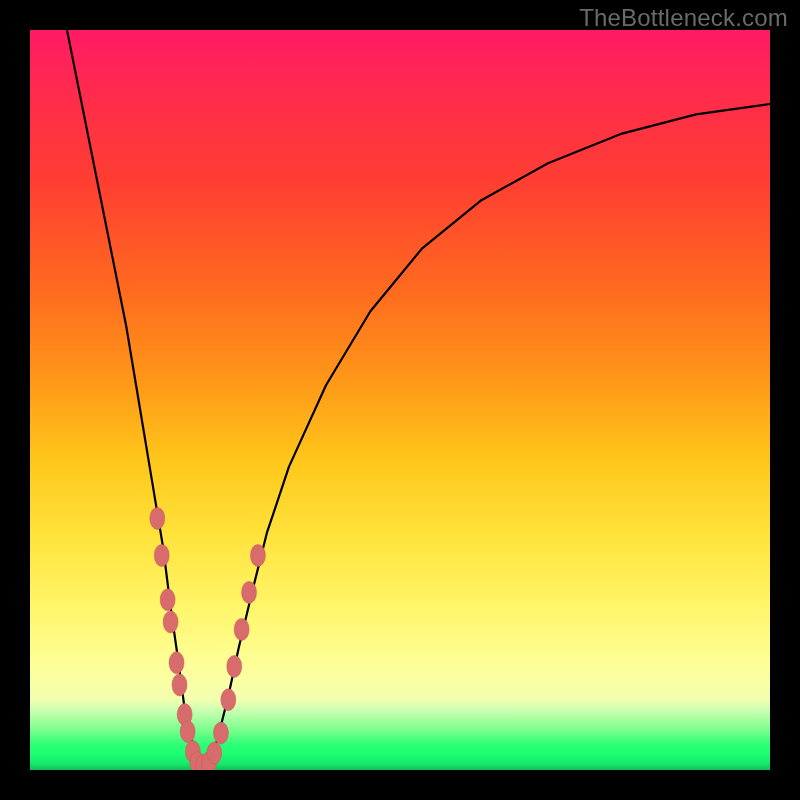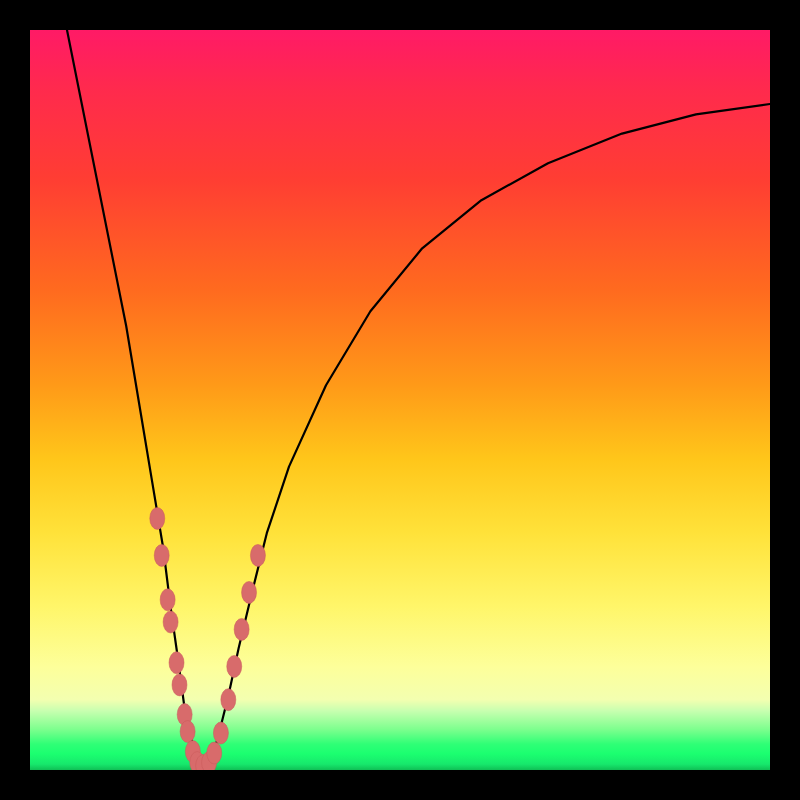--- a/index.html
+++ b/index.html
@@ -71,20 +71,21 @@
   .dot {
     fill: #d86b6b;
     stroke: #c95a5a;
     stroke-width: 0.5;
   }
 </style>
 </head>
 <body>
 
 <div class="frame">
+  <div class="watermark">TheBottleneck.com</div>
 
   <div class="plot-area">
     <svg class="overlay" width="740" height="740" viewBox="0 0 740 740">
       <path id="curve-path" class="curve" d="M37.00 0.00 L51.80 74.00 L66.60 148.00 L81.40 222.00 L96.20 296.00 L111.00 384.80 L122.10 451.40 L133.20 518.00 L140.60 577.20 L148.00 629.00 L153.92 673.40 L159.84 703.00 L165.76 725.20 L171.68 735.56 L177.60 735.56 L183.52 723.72 L189.44 701.52 L198.32 666.00 L208.68 617.90 L222.00 562.40 L236.80 503.20 L259.00 436.60 L296.00 355.20 L340.40 281.20 L392.20 218.30 L451.40 170.20 L518.00 133.20 L592.00 103.60 L666.00 84.36 L740.00 74.00"></path>
       <g id="dots-group">
           <ellipse class="dot" cx="127.28" cy="488.40" rx="7.5" ry="11"></ellipse>
           <ellipse class="dot" cx="131.72" cy="525.40" rx="7.5" ry="11"></ellipse>
           <ellipse class="dot" cx="137.64" cy="569.80" rx="7.5" ry="11"></ellipse>
           <ellipse class="dot" cx="140.60" cy="592.00" rx="7.5" ry="11"></ellipse>
           <ellipse class="dot" cx="146.52" cy="632.70" rx="7.5" ry="11"></ellipse>

